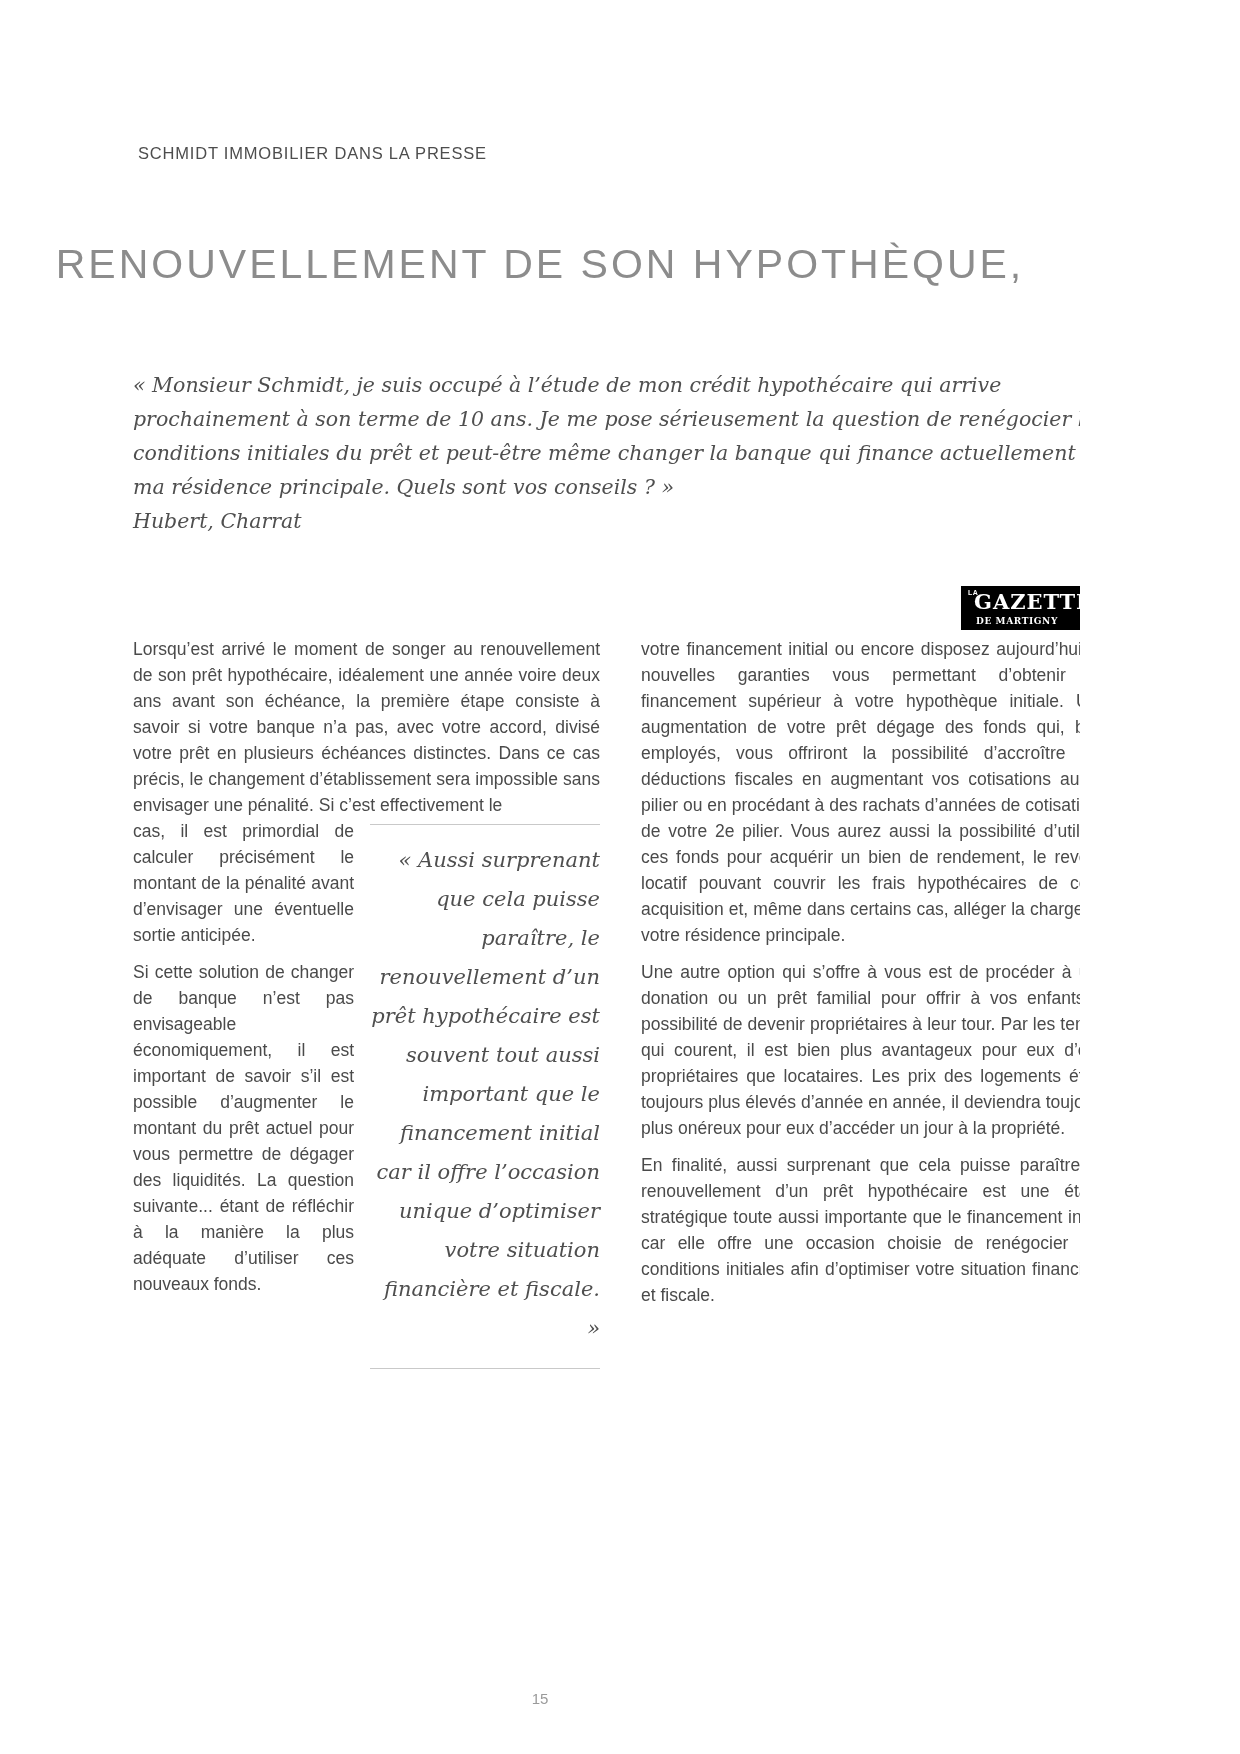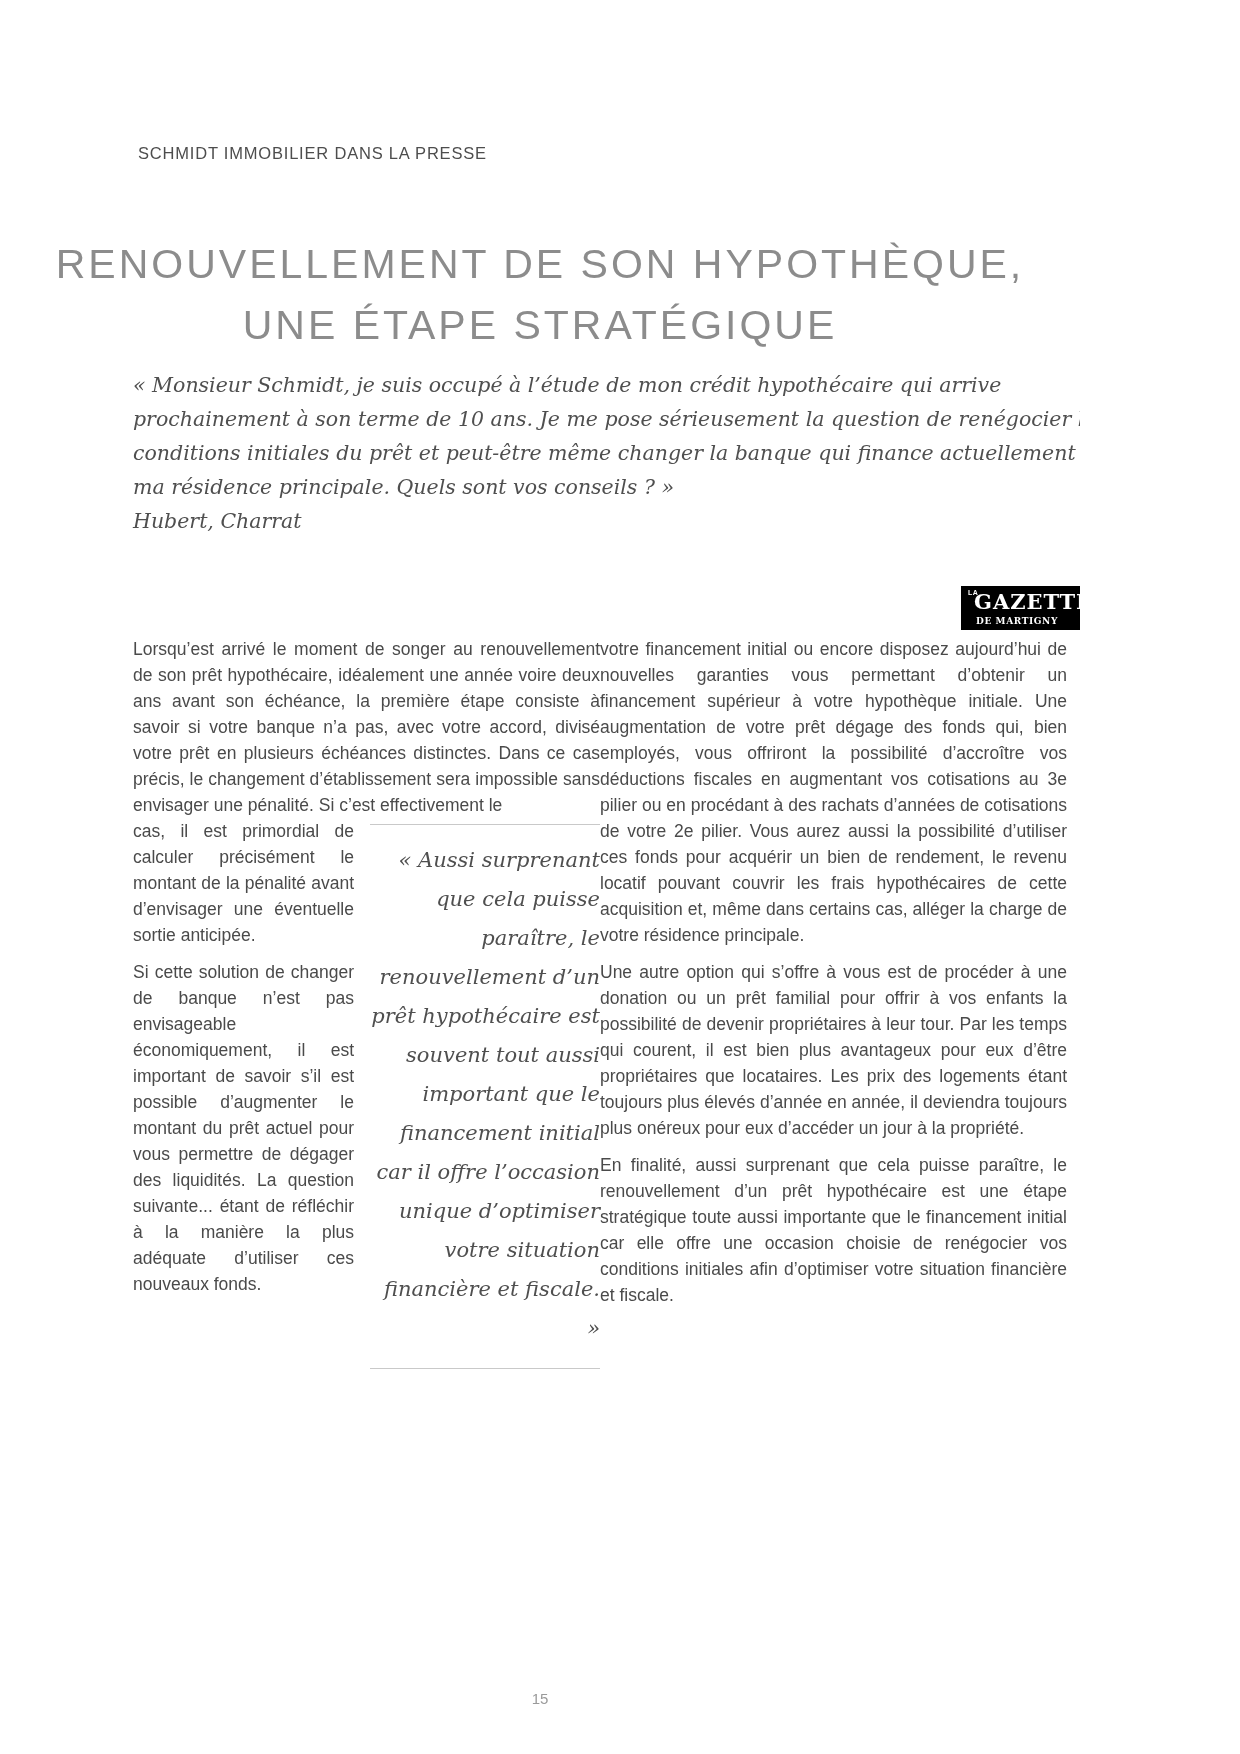--- a/index.html
+++ b/index.html
@@ -68,20 +68,21 @@
     font-family: "DejaVu Serif", serif;
     font-size: 9px; font-weight: bold; letter-spacing: 0.6px;
     color: #ffffff;
   }
   .columns {
     position: absolute;
     left: 133px;
     top: 636px;
     width: 976px;
     display: flex;
+    gap: 41px;
     color: #4a4a4a;
   }
   .col {
     width: 467px;
     font-size: 17.5px;
     line-height: 26px;
     text-align: justify;
   }
   .col p { margin: 0; }
   .col p.para-gap { margin-top: 11px; }
@@ -126,21 +127,20 @@
 </style>
 </head>
 <body>
 
 <div class="page">
 
   <div class="eyebrow">SCHMIDT IMMOBILIER DANS LA PRESSE</div>
 
   <h1 class="title">
     <span class="title-line">RENOUVELLEMENT DE SON HYPOTHÈQUE,</span>
-    <span class="title-line">UNE ÉTAPE STRATÉGIQUE</span>
   </h1>
 
   <div class="intro">
     <p class="intro-quote">« Monsieur Schmidt, je suis occupé à l’étude de mon crédit hypothécaire qui arrive prochainement à son terme de 10 ans. Je me pose sérieusement la question de renégocier les conditions initiales du prêt et peut-être même changer la banque qui finance actuellement ma résidence principale. Quels sont vos conseils ? »</p>
     <p class="intro-author">Hubert, Charrat</p>
   </div>
 
   <div class="gazette" style="background:#000000;margin-top:22px;">
     <span class="gz-la">LA</span>
     <span class="gz-name">GAZETTE</span>

